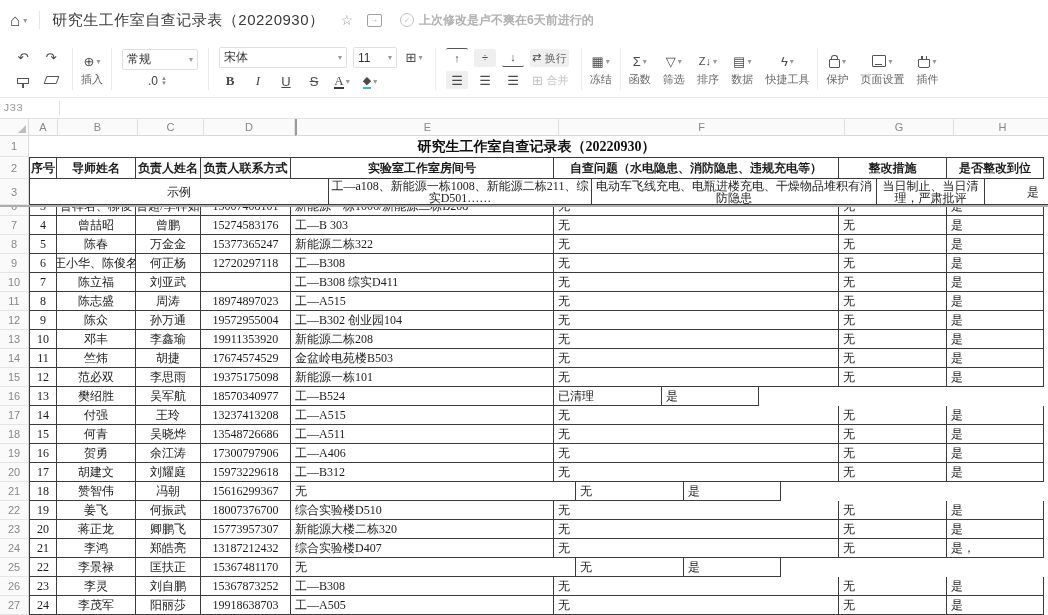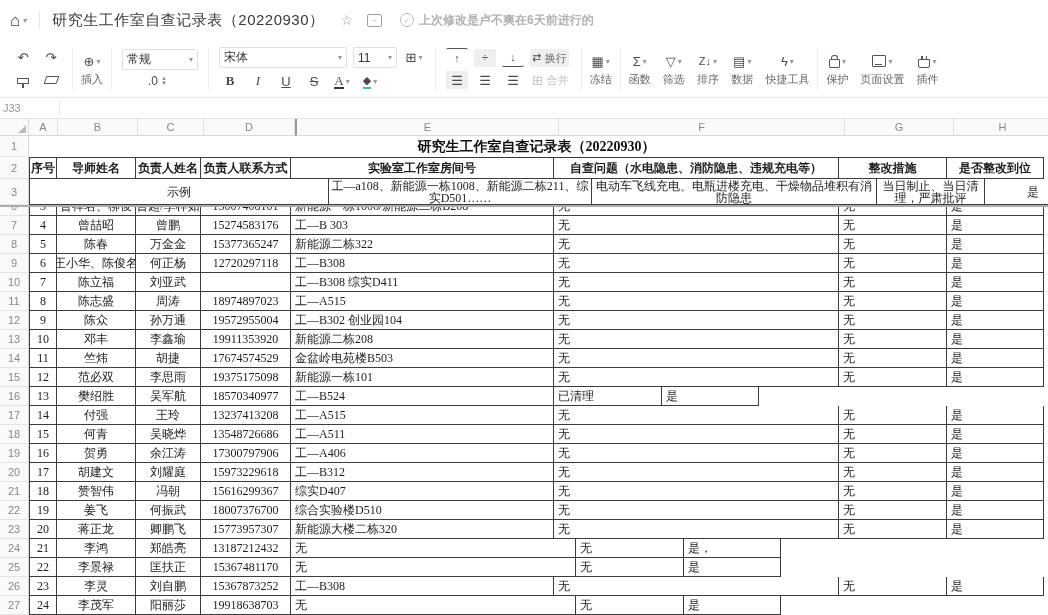--- a/index.html
+++ b/index.html
@@ -53,21 +53,21 @@
     border-radius:3px 3px 0 0;left:1px;top:-5px;}
   .pagebox{width:12px;height:10px;border:1.2px solid #555;border-radius:1px;position:relative;}
   .pagebox::after{content:"";position:absolute;left:2px;bottom:1px;width:7px;height:1.2px;background:#555;}
   .plug{width:10px;height:7px;border:1.2px solid #555;border-radius:0 0 2px 2px;position:relative;margin-top:4px;}
   .plug::before,.plug::after{content:"";position:absolute;width:1.2px;height:4px;background:#555;top:-4px;}
   .plug::before{left:2px;} .plug::after{right:2px;}
   .brush{width:10px;height:4px;border:1.2px solid #555;position:relative;margin-top:2px;}
   .brush::after{content:"";position:absolute;left:4px;top:4px;width:1.5px;height:5px;background:#555;}
   .eraser{width:11px;height:6px;border:1.2px solid #555;transform:skewX(-20deg);border-radius:1px;}
   
-  .formulabar{height:20px;border-bottom:1px solid #e3e3e3;display:flex;align-items:center;}
+  .formulabar{height:20px;border-bottom:1px solid #e3e3e3;display:flex;align-items:center;font-family:Liberation Mono, monospace;}
   .namebox{width:56px;font-size:11px;color:#999;padding-left:3px;}
   .fx-divider{width:1px;height:14px;background:#e3e3e3;}
   .fx-input{flex:1;height:100%;}
   
   .sheet{position:relative;font-family:"Liberation Serif","DejaVu Serif",serif;}
   .srow{display:flex;}
   .gut{width:28px;flex:none;background:#fafafa;border-right:1px solid #d9d9d9;border-bottom:1px solid #e4e4e4;
     font-family:"Liberation Sans",sans-serif;font-size:11px;color:#888;display:flex;align-items:center;justify-content:center;}
   .corner{width:28px;flex:none;background:#fafafa;border-right:1px solid #d9d9d9;border-bottom:1px solid #d9d9d9;position:relative;}
   .corner::after{content:"";position:absolute;right:2px;bottom:2px;border-left:8px solid transparent;border-bottom:8px solid #bdbdbd;}
@@ -509,21 +509,20 @@
         <div class="cell cG lft">无</div>
         <div class="cell cH lft">是</div>
         <div class="fillcell"></div>
       </div>
       <div class="srow dr">
         <div class="gut">21</div>
         <div class="cell first cA ctr">18</div>
         <div class="cell cB ctr">赞智伟</div>
         <div class="cell cC ctr">冯朝</div>
         <div class="cell cD ctr">15616299367</div>
-        <div class="cell cE lft">综实D407</div>
         <div class="cell cF lft">无</div>
         <div class="cell cG lft">无</div>
         <div class="cell cH lft">是</div>
         <div class="fillcell"></div>
       </div>
       <div class="srow dr">
         <div class="gut">22</div>
         <div class="cell first cA ctr">19</div>
         <div class="cell cB ctr">姜飞</div>
         <div class="cell cC ctr">何振武</div>
@@ -545,20 +544,21 @@
         <div class="cell cG lft">无</div>
         <div class="cell cH lft">是</div>
         <div class="fillcell"></div>
       </div>
       <div class="srow dr">
         <div class="gut">24</div>
         <div class="cell first cA ctr">21</div>
         <div class="cell cB ctr">李鸿</div>
         <div class="cell cC ctr">郑皓亮</div>
         <div class="cell cD ctr">13187212432</div>
+        <div class="cell cE lft">综合实验楼D407</div>
         <div class="cell cF lft">无</div>
         <div class="cell cG lft">无</div>
         <div class="cell cH lft">是，</div>
         <div class="fillcell"></div>
       </div>
       <div class="srow dr">
         <div class="gut">25</div>
         <div class="cell first cA ctr">22</div>
         <div class="cell cB ctr">李景禄</div>
         <div class="cell cC ctr">匡扶正</div>
@@ -579,19 +579,20 @@
         <div class="cell cG lft">无</div>
         <div class="cell cH lft">是</div>
         <div class="fillcell"></div>
       </div>
       <div class="srow dr">
         <div class="gut">27</div>
         <div class="cell first cA ctr">24</div>
         <div class="cell cB ctr">李茂军</div>
         <div class="cell cC ctr">阳丽莎</div>
         <div class="cell cD ctr">19918638703</div>
+        <div class="cell cE lft">工—A505</div>
         <div class="cell cF lft">无</div>
         <div class="cell cG lft">无</div>
         <div class="cell cH lft">是</div>
         <div class="fillcell"></div>
       </div>
     </div>
 </div>
 
 </body></html>

